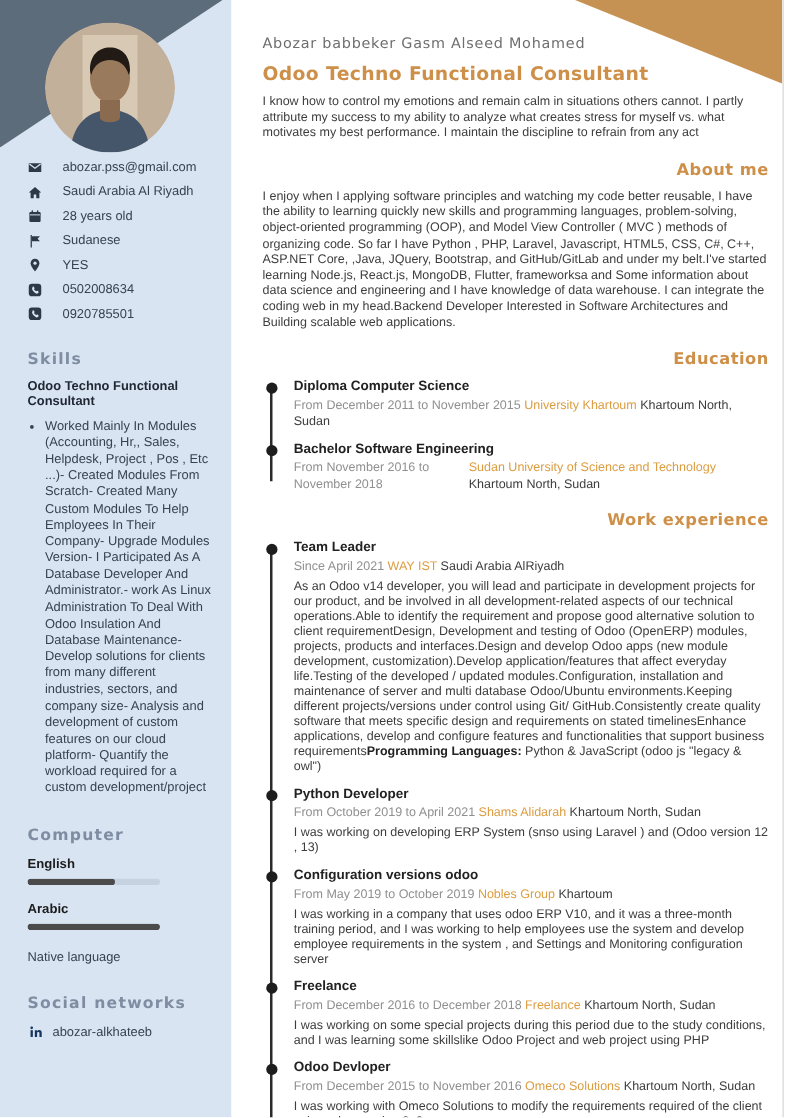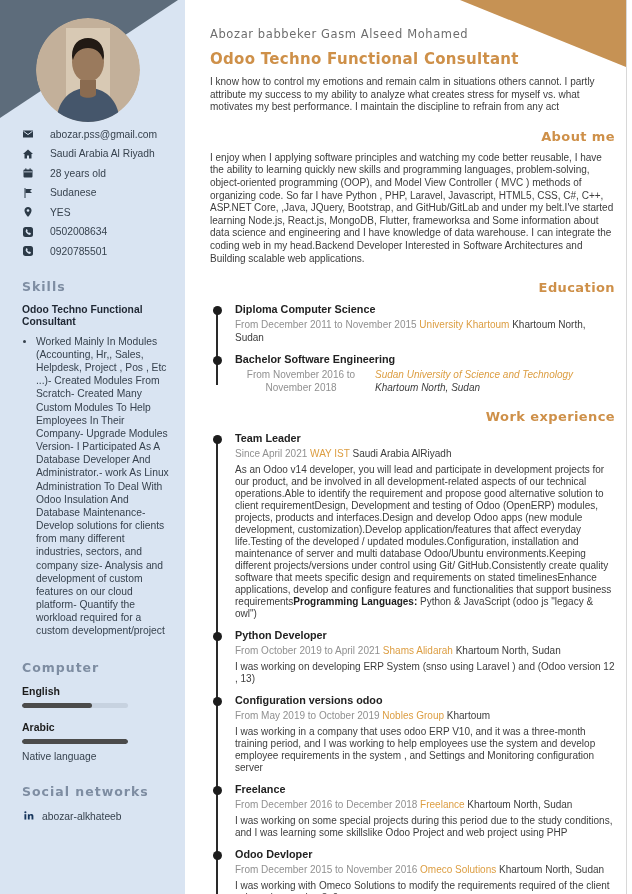--- a/index.html
+++ b/index.html
@@ -28,21 +28,21 @@
   .side-h{font-family:"DejaVu Sans",sans-serif;font-weight:bold;font-size:12.5px;color:#7e8da2;
     letter-spacing:1px;margin:22px 0 10px 0;}
   .skill-title{font-size:10.3px;font-weight:bold;color:#1f2733;line-height:1.2;margin-bottom:6px;}
   .skill-list{margin:0;padding:0 0 0 14px;}
   .skill-list li{font-size:10.3px;color:#37424e;line-height:1.28;}
 
   .lang{margin-bottom:13px;}
   .lang-name{font-size:10.5px;font-weight:bold;color:#1c1c1c;}
   .bar-track{width:106px;height:5px;background:#c7d2e0;border-radius:3px;margin-top:6px;overflow:hidden;}
   .bar-fill{height:100%;background:#4b4b4b;border-radius:3px;}
-  .lang-note{font-size:10.3px;color:#37424e;margin-top:7px;}
+  .lang-note{font-size:10.3px;color:#37424e;margin-top:17px;}
 
   .social-row{display:flex;align-items:center;gap:7px;font-size:10.3px;color:#37424e;}
 
   
   .main{position:absolute;left:210px;top:0;width:405px;z-index:2;}
   .name{margin-top:27px;font-family:"DejaVu Sans",sans-serif;font-size:11.5px;color:#6e6e6e;letter-spacing:.6px;}
   .title{margin-top:9px;font-family:"DejaVu Sans",sans-serif;font-size:15px;font-weight:bold;color:#ce9049;letter-spacing:.3px;}
   .summary{margin-top:8px;font-size:10px;line-height:1.26;color:#3d3d3d;}
 
   h2.sec{font-family:"DejaVu Sans",sans-serif;font-size:13px;font-weight:bold;color:#ce9049;
@@ -51,22 +51,22 @@
   .timeline{position:relative;padding-left:25px;}
   .timeline:before{content:"";position:absolute;left:6px;top:7px;bottom:9px;width:1.5px;background:#2a2a2a;}
   .titem{position:relative;margin-bottom:9px;}
   .titem .dot{position:absolute;left:-22.5px;top:2.5px;width:9px;height:9px;border-radius:50%;background:#1d1d1d;}
   .titem h4{margin:0 0 3px 0;font-size:10.8px;font-weight:bold;color:#222;}
   .meta{font-size:10px;line-height:1.3;}
   .meta .date{color:#909090;}
   .meta .org{color:#dc9d41;}
   .meta .loc{color:#3d3d3d;}
   .meta.split{display:flex;}
-  .meta.split .date{flex:0 0 132px;padding-right:8px;text-align:center;}
-  .meta.split .rest{flex:1;font-style:italic;}
+  .meta.split .date{flex:0 0 132px;padding-right:8px;}
+  .meta.split .rest{flex:1;}
   .desc{margin:4px 0 0 0;font-size:10px;line-height:1.2;color:#3d3d3d;}
   .desc b{color:#222;}
 </style>
 </head>
 <body>
 
 <div class="page">
 
   <aside class="sidebar">
     <div class="corner-dark"></div>

